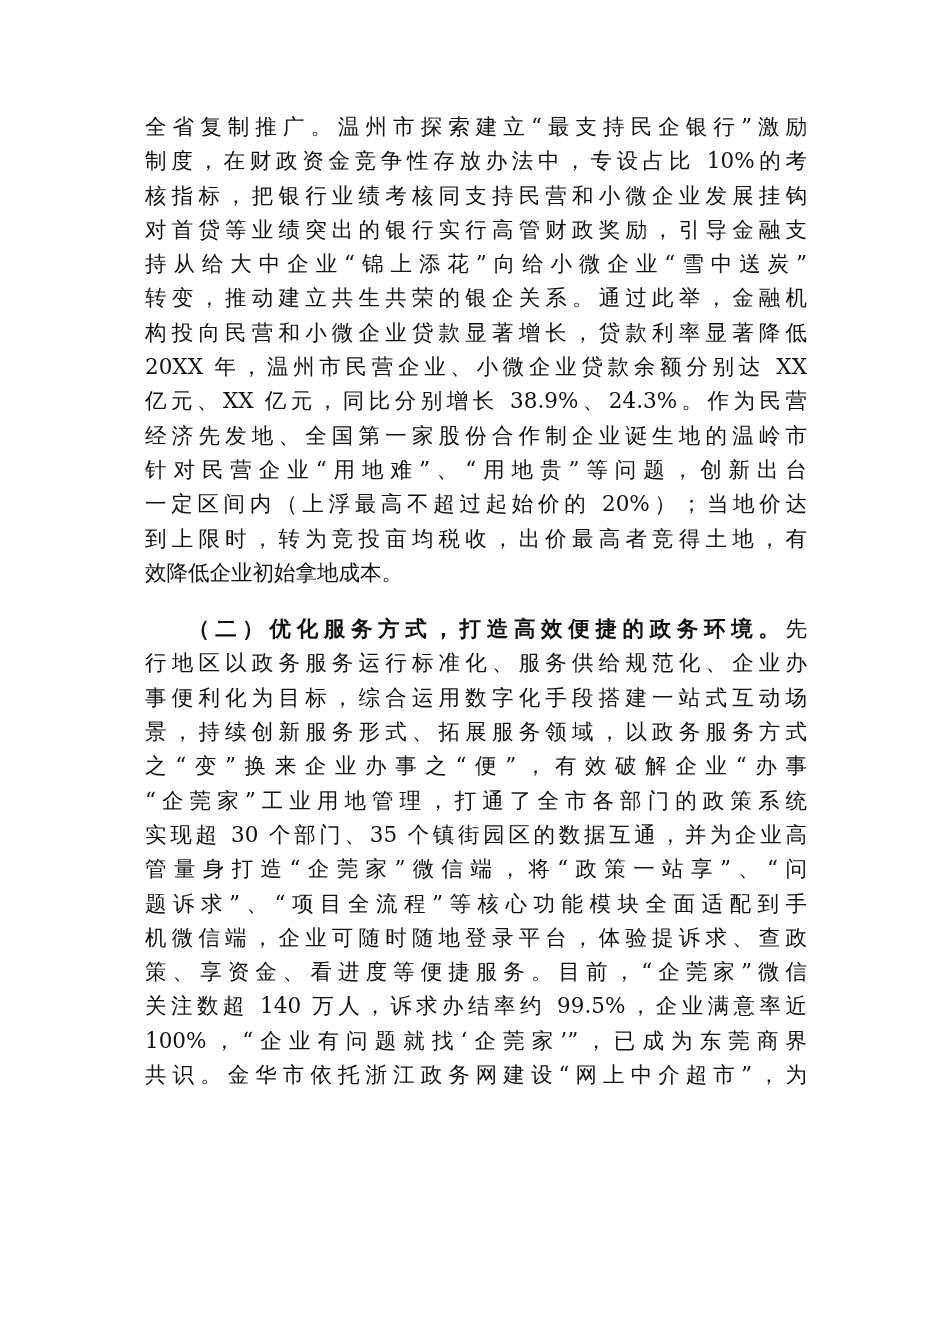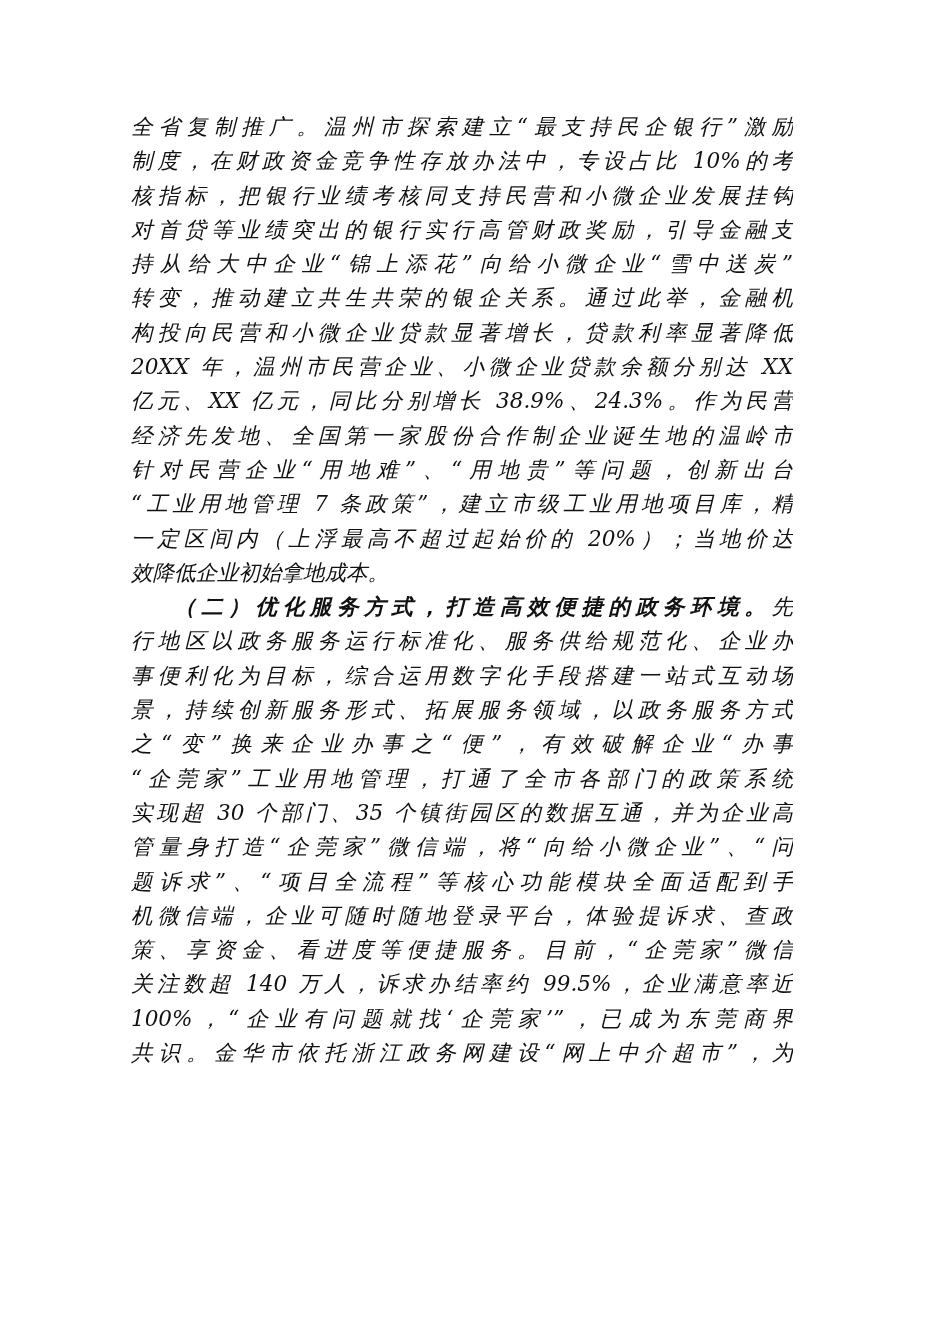--- a/index.html
+++ b/index.html
@@ -8,41 +8,41 @@
       background: #ffffff;
     }
     body {
       width: 950px;
       height: 1344px;
       position: relative;
       overflow: hidden;
     }
     .page {
       position: absolute;
-      left: 131px;
+      left: 145px;
       top: 110px;
       width: 662px;
       font-family: "DejaVu Serif", "Liberation Serif", serif;
       font-size: 21.5px;
       color: #111111;
-      font-style: italic;
     }
     .line {
       height: 34.3px;
       line-height: 34.3px;
       white-space: nowrap;
       text-align: justify;
       text-align-last: justify;
       overflow: hidden;
     }
     .line.last {
       text-align-last: left;
     }
     .indent {
       padding-left: 43px;
+      margin-top: 22px;
     }
     .bold {
       font-weight: bold;
     }
   </style>
 </head>
 <body>
 
 <div class="page">
   <div>
@@ -50,34 +50,34 @@
     <div class="line">制度，在财政资金竞争性存放办法中，专设占比 10%的考</div>
     <div class="line">核指标，把银行业绩考核同支持民营和小微企业发展挂钩</div>
     <div class="line">对首贷等业绩突出的银行实行高管财政奖励，引导金融支</div>
     <div class="line">持从给大中企业“锦上添花”向给小微企业“雪中送炭”</div>
     <div class="line">转变，推动建立共生共荣的银企关系。通过此举，金融机</div>
     <div class="line">构投向民营和小微企业贷款显著增长，贷款利率显著降低</div>
     <div class="line">20XX 年，温州市民营企业、小微企业贷款余额分别达 XX</div>
     <div class="line">亿元、XX 亿元，同比分别增长 38.9%、24.3%。作为民营</div>
     <div class="line">经济先发地、全国第一家股份合作制企业诞生地的温岭市</div>
     <div class="line">针对民营企业“用地难”、“用地贵”等问题，创新出台</div>
-    <div class="line">“工业用地管理 7 条政策”，建立市级工业用地项目库，精</div>
     <div class="line">一定区间内（上浮最高不超过起始价的 20%）；当地价达</div>
+    <div class="line">到上限时，转为竞投亩均税收，出价最高者竞得土地，有</div>
     <div class="line last">效降低企业初始拿地成本。</div>
   </div>
 
   <div>
     <div class="line indent"><span class="bold">（二）优化服务方式，打造高效便捷的政务环境。</span><span>先</span></div>
     <div class="line">行地区以政务服务运行标准化、服务供给规范化、企业办</div>
     <div class="line">事便利化为目标，综合运用数字化手段搭建一站式互动场</div>
     <div class="line">景，持续创新服务形式、拓展服务领域，以政务服务方式</div>
     <div class="line">之“变”换来企业办事之“便”，有效破解企业“办事</div>
     <div class="line">“企莞家”工业用地管理，打通了全市各部门的政策系统</div>
     <div class="line">实现超 30 个部门、35 个镇街园区的数据互通，并为企业高</div>
-    <div class="line">管量身打造“企莞家”微信端，将“向给小微企业”、“问</div>
+    <div class="line">管量身打造“企莞家”微信端，将“政策一站享”、“问</div>
     <div class="line">题诉求”、“项目全流程”等核心功能模块全面适配到手</div>
     <div class="line">机微信端，企业可随时随地登录平台，体验提诉求、查政</div>
     <div class="line">策、享资金、看进度等便捷服务。目前，“企莞家”微信</div>
     <div class="line">关注数超 140 万人，诉求办结率约 99.5%，企业满意率近</div>
     <div class="line">100%，“企业有问题就找‘企莞家’”，已成为东莞商界</div>
     <div class="line">共识。金华市依托浙江政务网建设“网上中介超市”，为</div>
   </div>
 </div>
 
 </body></html>

